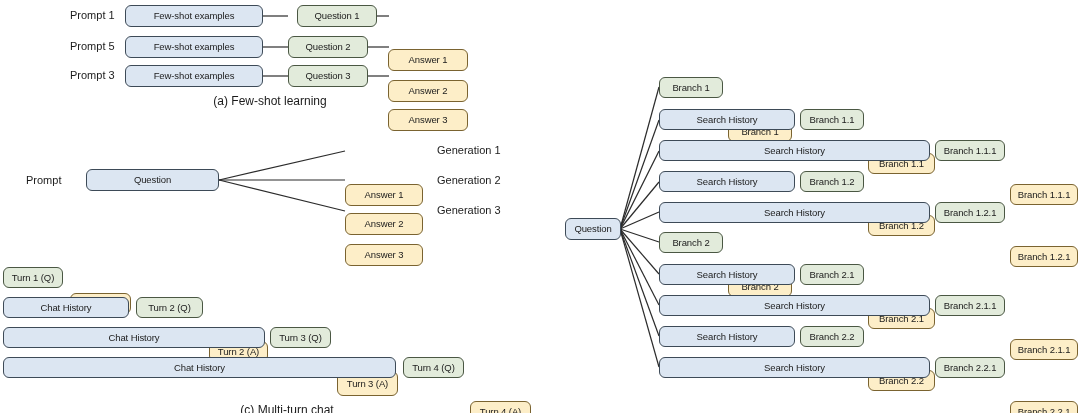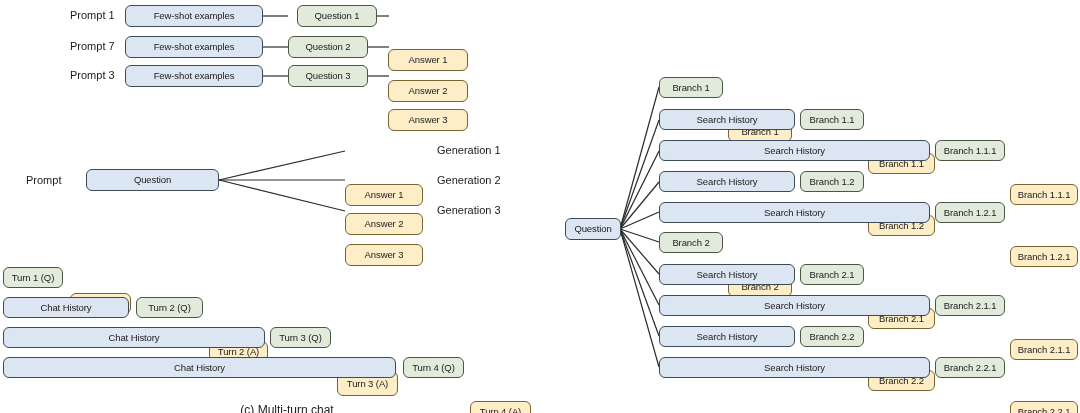--- a/index.html
+++ b/index.html
@@ -96,30 +96,31 @@
     <line x1="620" y1="229" x2="659" y2="305"></line>
     <line x1="620" y1="229" x2="659" y2="336"></line>
     <line x1="620" y1="229" x2="659" y2="367"></line>
   </svg>
 
   <div class="label" style="left:70px; top:10px;">Prompt 1</div>
   <div class="node blue" style="left:125px; top:5px; width:138px; height:22px;">Few-shot examples</div>
   <div class="node green" style="left:297px; top:5px; width:80px; height:22px;">Question 1</div>
   <div class="node amber" style="left:388px; top:5px; width:80px; height:22px;">Answer 1</div>
 
-  <div class="label" style="left:70px; top:41px;">Prompt 7</div>
+  <div class="label" style="left:70px; top:41px;">Prompt 5</div>
   <div class="node blue" style="left:125px; top:36px; width:138px; height:22px;">Few-shot examples</div>
   <div class="node green" style="left:288px; top:36px; width:80px; height:22px;">Question 2</div>
   <div class="node amber" style="left:388px; top:36px; width:80px; height:22px;">Answer 2</div>
 
   <div class="label" style="left:70px; top:70px;">Prompt 3</div>
   <div class="node blue" style="left:125px; top:65px; width:138px; height:22px;">Few-shot examples</div>
   <div class="node green" style="left:288px; top:65px; width:80px; height:22px;">Question 3</div>
   <div class="node amber" style="left:388px; top:65px; width:80px; height:22px;">Answer 3</div>
 
+  <div class="caption" style="left:0px; top:95px; width:540px;">(a) Few-shot learning</div>
 
   <div class="label" style="left:26px; top:175px;">Prompt</div>
   <div class="node blue" style="left:86px; top:169px; width:133px; height:22px;">Question</div>
 
   <div class="node amber" style="left:345px; top:140px; width:78px; height:22px;">Answer 1</div>
   <div class="label" style="left:437px; top:145px;">Generation 1</div>
 
   <div class="node amber" style="left:345px; top:169px; width:78px; height:22px;">Answer 2</div>
   <div class="label" style="left:437px; top:175px;">Generation 2</div>
 

